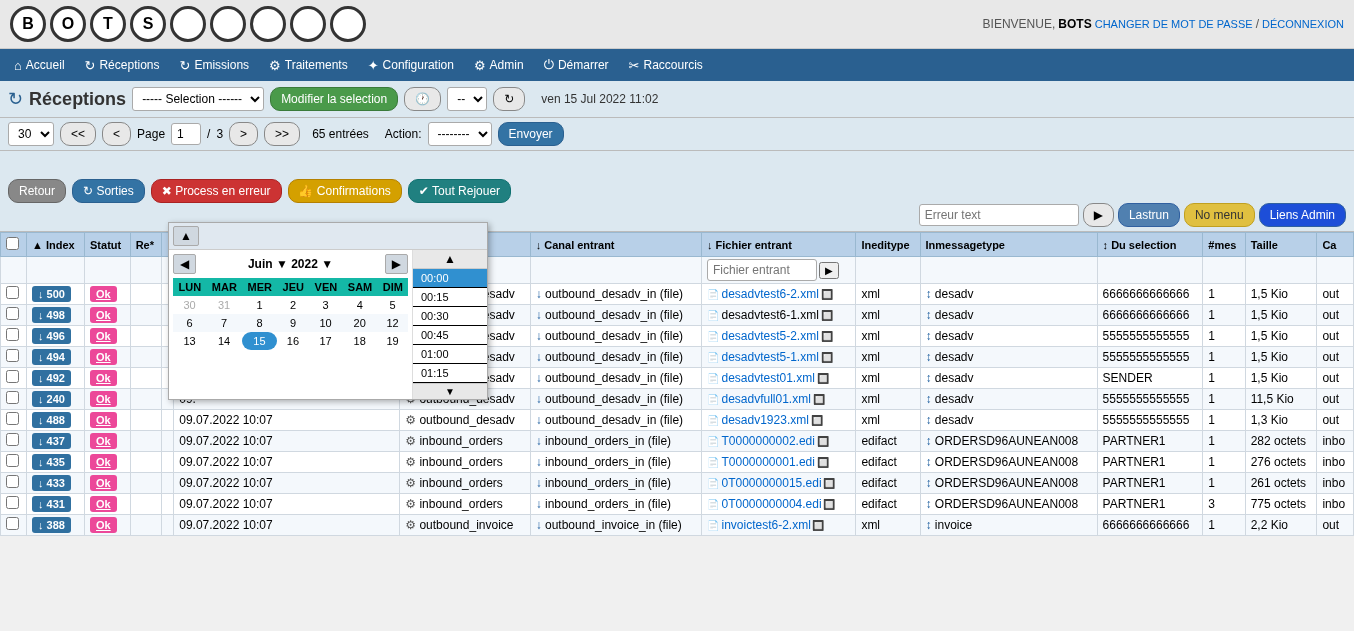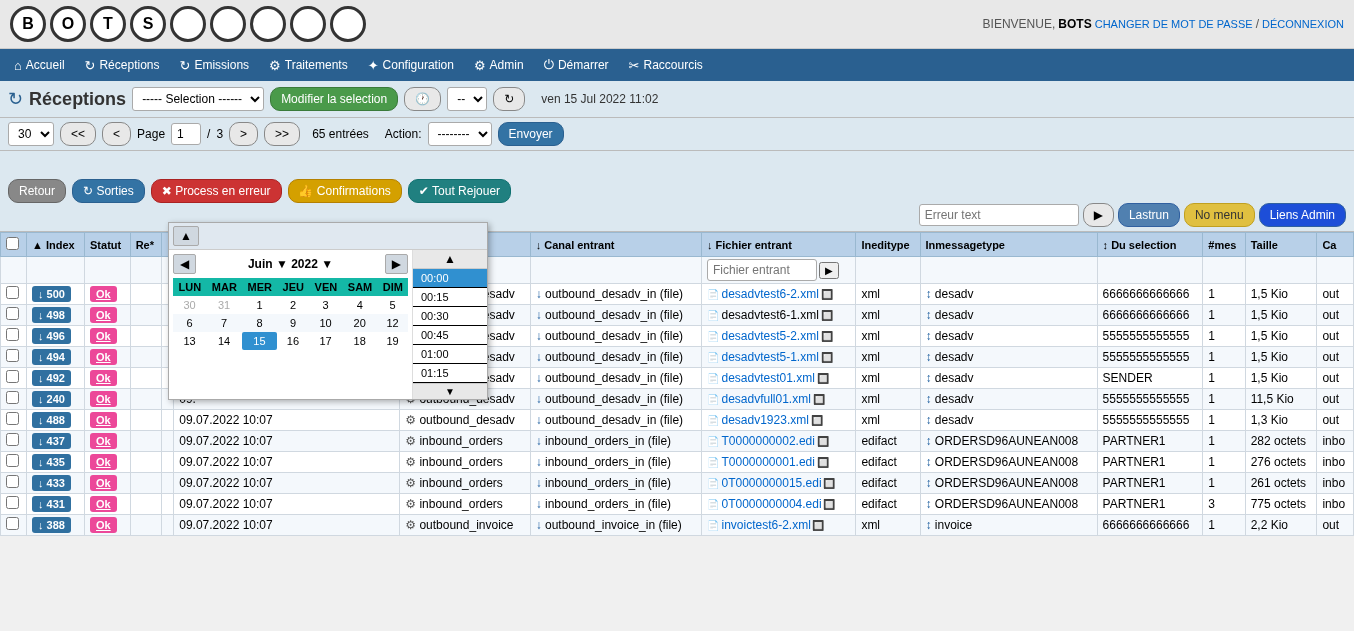--- a/index.html
+++ b/index.html
@@ -53,21 +53,21 @@
     .datetime-row { display: flex; align-items: center; gap: 2px; }
 
     
     .calendar-overlay { position: absolute; left: 168px; top: 222px; z-index: 100; background: white; border: 1px solid #aaa; box-shadow: 2px 2px 6px rgba(0,0,0,0.3); width: 320px; }
     .cal-nav { background: #d0d8e0; border: 1px solid #aaa; padding: 2px 6px; cursor: pointer; border-radius: 2px; }
     .cal-days { flex: 1; padding: 4px; }
     .cal-days table { width: 100%; border-collapse: collapse; }
     .cal-days td, .cal-days th { text-align: center; padding: 3px 5px; font-size: 11px; border: none; }
     .cal-days th { background: #14b8a6; font-weight: bold; text-align: right; }
     .cal-days td { cursor: pointer; }
-    .cal-days td.today { background: #3090d0; color: white; border-radius: 2px; }
+    .cal-days td.today { background: #3090d0; color: white; border-radius: 9px; }
     .cal-days td.other-month { color: #aaa; }
     .cal-times { width: 75px; border-left: 1px solid #ddd; }
     .cal-times .time-item { padding: 3px 8px; cursor: pointer; border-bottom: 1px solid #000000; font-size: 11px; }
     .cal-times .time-item.selected { background: #3090d0; color: white; }
     .cal-arrow-up, .cal-arrow-down { text-align: center; padding: 2px; cursor: pointer; background: #e8e8e8; border-top: 1px solid #ccc; font-size: 10px; }
     .cal-top-arrow { text-align: center; padding: 2px; cursor: pointer; background: #e8e8e8; border-bottom: 1px solid #ccc; }
 
     .search-area { display: flex; align-items: center; gap: 4px; margin-left: auto; margin-top: 48px; }
     .btn-lastrun { background: #5080b0; color: white; border-color: #3060a0; }
     .btn-nomenu { background: #e0c040; color: #333; border-color: #c0a020; }

